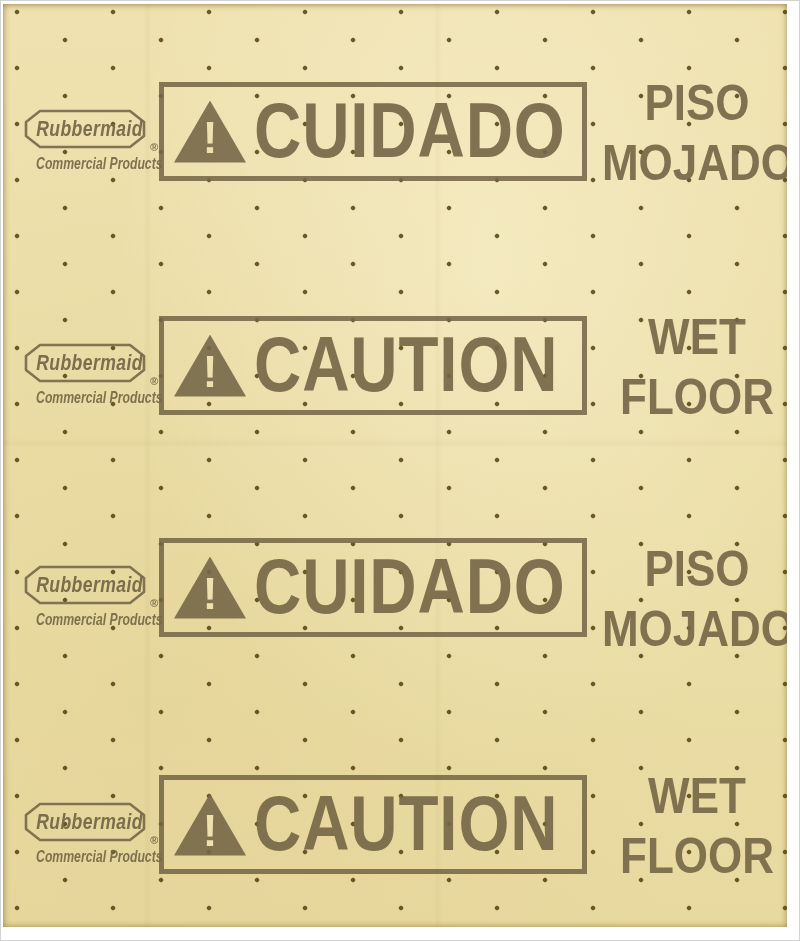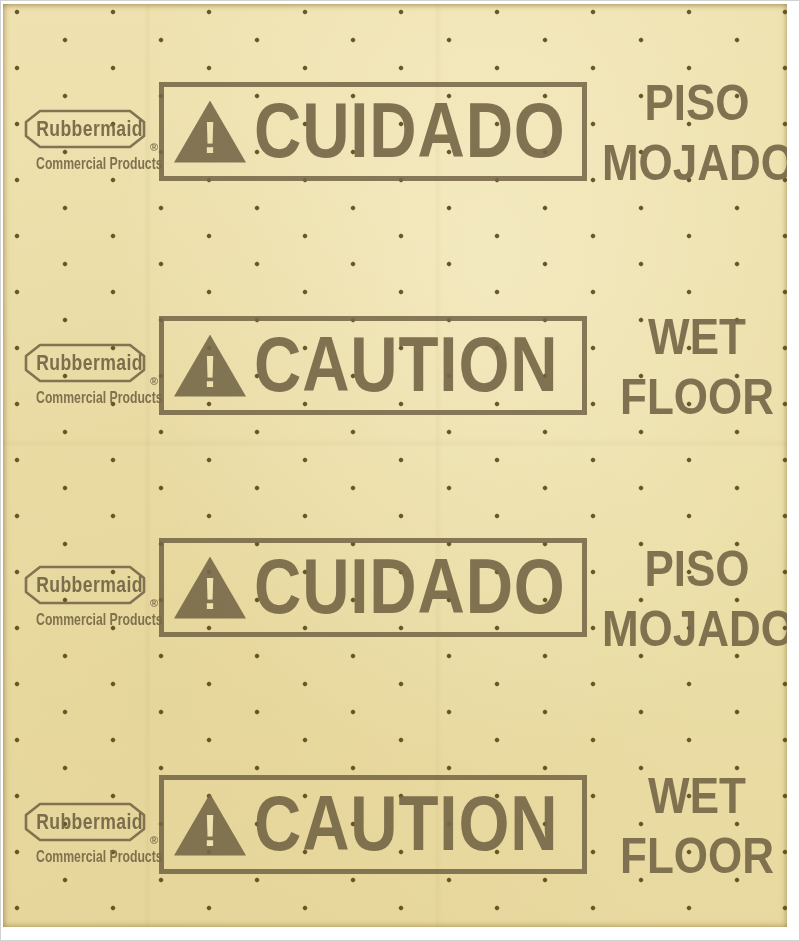--- a/index.html
+++ b/index.html
@@ -46,21 +46,21 @@
   
   .row{position:absolute;left:0;right:0;height:0;}
   .row.r1{top:75px;}
   .row.r2{top:309px;}
   .row.r3{top:531px;}
   .row.r4{top:768px;}
 
   .ink{color:rgba(118,104,72,.92);}
 
   
-  .logo{position:absolute;left:14px;top:30px;width:136px;text-align:center;}
+  .logo{position:absolute;left:14px;top:30px;width:136px;text-align:center;font-style:italic;}
   .hex{position:relative;width:122px;height:40px;margin:0 auto;}
   .hex svg{position:absolute;inset:0;}
   .brand{
     position:absolute;inset:0;line-height:40px;
     font-weight:bold;font-size:22px;letter-spacing:.5px;
     transform:scaleX(.80);color:rgba(118,104,72,.95);
     white-space:nowrap;
   }
   .reg{
     position:absolute;right:-12px;bottom:-4px;font-size:11px;font-weight:bold;

